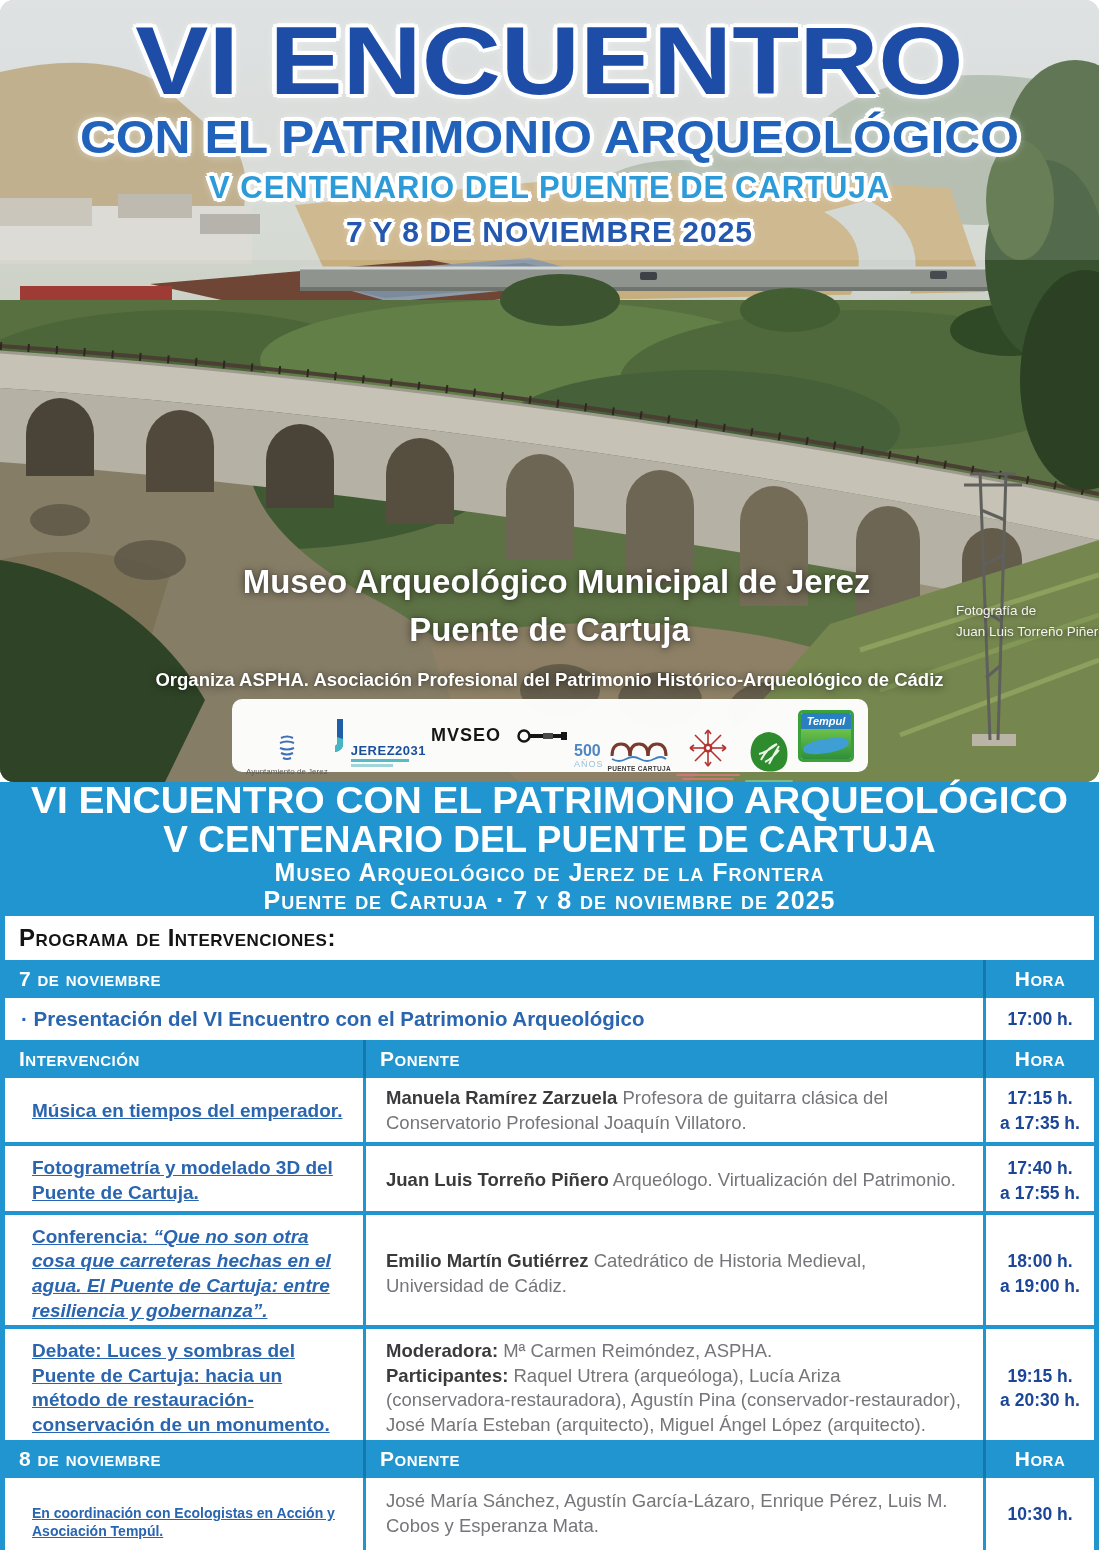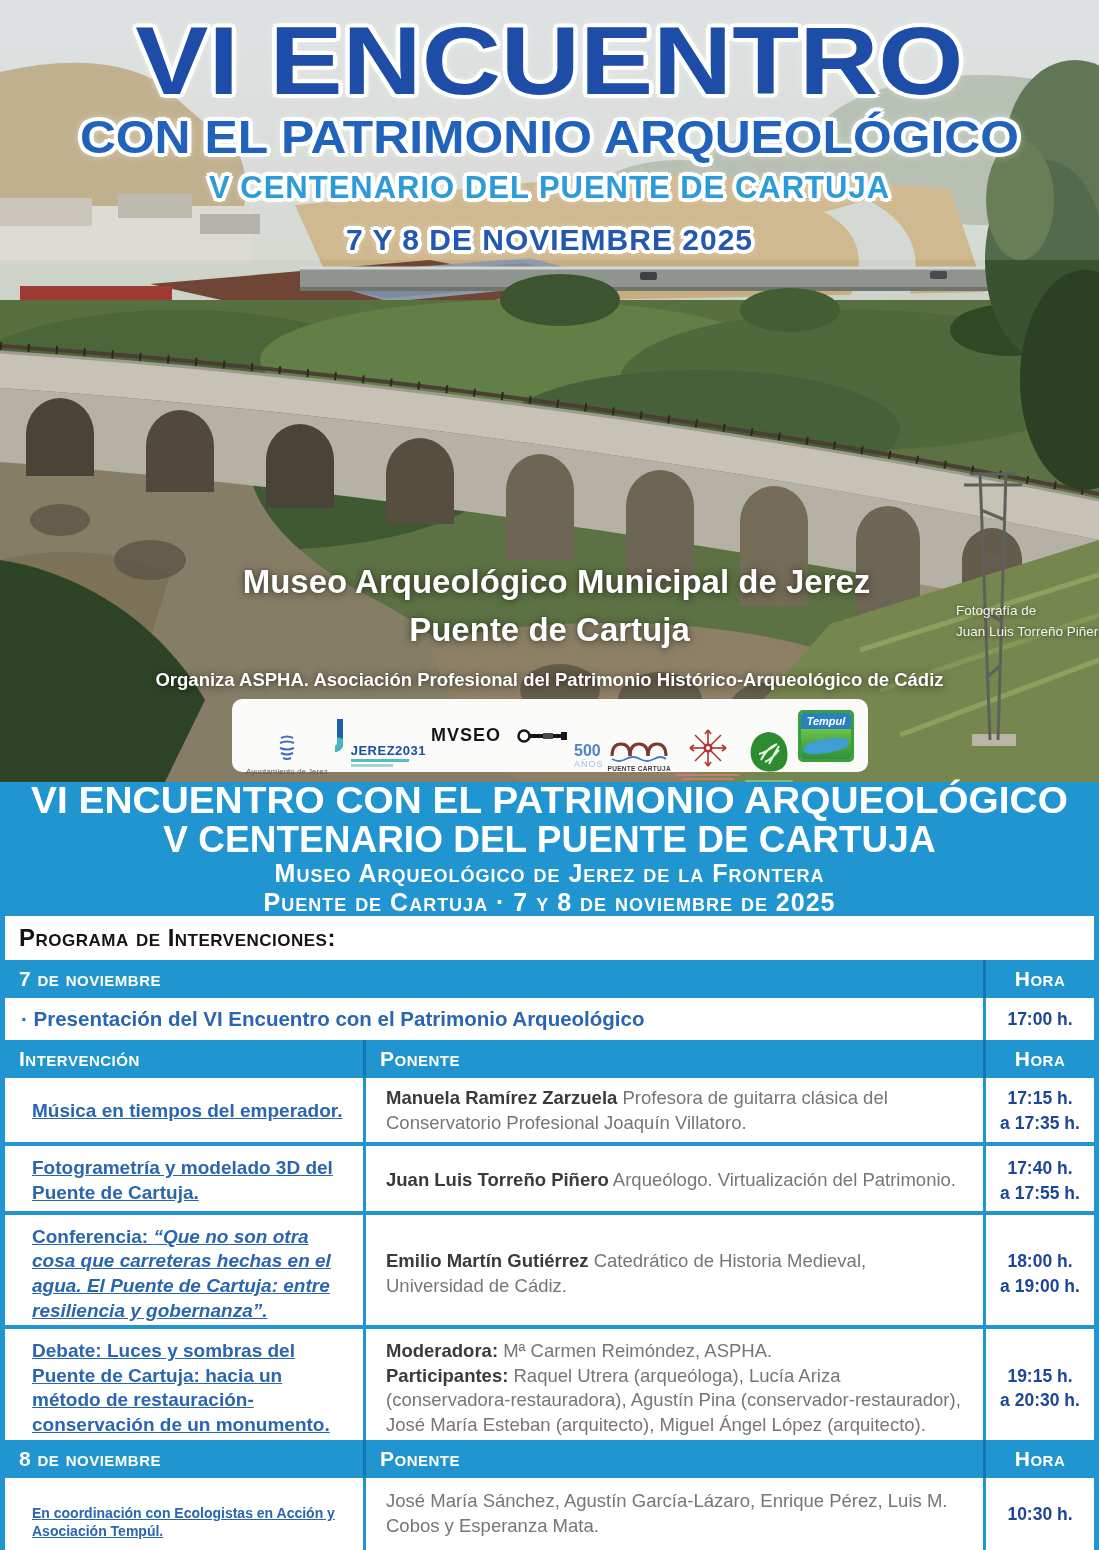--- a/index.html
+++ b/index.html
@@ -13,29 +13,29 @@
     --title4:#2457ae;
     --name-dark:#3a3a3c;
     --desc-gray:#76767a;
   }
   *{margin:0;padding:0;box-sizing:border-box;}
   html,body{width:1099px;}
   body{font-family:"Liberation Sans",sans-serif;background:#fff;}
   .poster{position:relative;width:1099px;height:1550px;overflow:hidden;background:#fff;}
 
   
-  .photo{position:relative;width:1099px;height:782px;overflow:hidden;background:#cdd2c8;}
+  .photo{position:relative;width:1099px;height:782px;overflow:hidden;background:#cdd2c8;border-radius:14px;}
   .photo svg.scene{position:absolute;inset:0;width:100%;height:100%;display:block;}
 
   .title-block{position:absolute;top:0;left:0;width:100%;text-align:center;}
   .t-outline{text-shadow:-3px -3px 0 #fff,3px -3px 0 #fff,-3px 3px 0 #fff,3px 3px 0 #fff,0 -4px 0 #fff,0 4px 0 #fff,-4px 0 0 #fff,4px 0 0 #fff,0 0 10px #fff;}
   .t1{margin-top:12px;font-size:97px;line-height:1.0;font-weight:bold;color:var(--title-royal);transform:scaleX(1.13);transform-origin:center;letter-spacing:0px;}
   .t2{margin-top:4px;font-size:47px;line-height:1.0;font-weight:bold;color:var(--title2);transform:scaleX(1.06);transform-origin:center;}
   .t3{margin-top:12px;font-size:31px;line-height:1.0;font-weight:bold;color:var(--title3);letter-spacing:1px;}
-  .t4{margin-top:22px;font-size:30px;line-height:1.0;font-weight:bold;color:var(--title4);letter-spacing:1px;}
+  .t4{margin-top:14px;font-size:30px;line-height:1.0;font-weight:bold;color:var(--title4);letter-spacing:1px;}
 
   .caption-block{position:absolute;top:563px;left:0;width:100%;text-align:center;color:#fff;}
   .cap-shadow{text-shadow:0 1px 8px rgba(0,0,0,.55),0 0 2px rgba(0,0,0,.35);}
   .cap1{font-size:33px;font-weight:bold;padding-left:14px;}
   .cap2{font-size:33px;font-weight:bold;margin-top:10px;}
   .cap-org{font-size:18.5px;font-weight:bold;margin-top:20px;}
 
   .credit{position:absolute;top:601px;left:956px;width:220px;color:#f2f2ee;font-size:13.5px;line-height:1.55;text-shadow:0 1px 4px rgba(0,0,0,.5);}
 
   
@@ -53,21 +53,21 @@
   .cinco-sub{font-size:6.5px;font-weight:bold;color:#3c3c3c;letter-spacing:.3px;margin-top:1px;white-space:nowrap;}
   .aspha-bars{display:flex;flex-direction:column;align-items:center;gap:2px;margin-top:2px;}
   .aspha-bar{height:2px;background:#c97a74;border-radius:1px;}
   .eco-bar{height:2px;background:#7fba7f;border-radius:1px;margin-top:2px;}
   .tempul-box{width:56px;height:52px;border:3px solid #3aa13a;border-radius:5px;overflow:hidden;display:flex;flex-direction:column;}
   .tempul-top{background:#2a7fc1;color:#fff;font-weight:bold;font-style:italic;font-size:11px;text-align:center;line-height:16px;height:16px;}
   .tempul-bottom{flex:1;position:relative;background:linear-gradient(180deg,#6cc24a,#2f8f3a);}
   .tempul-wave{position:absolute;left:2px;right:2px;top:10px;height:14px;background:#3f9fd4;border-radius:50% 40% 50% 40%;transform:rotate(-8deg);}
 
   
-  .banner{width:1099px;height:134px;background:var(--band-blue);color:#fff;text-align:center;display:flex;flex-direction:column;justify-content:space-between;gap:1px;}
+  .banner{width:1099px;height:134px;background:var(--band-blue);color:#fff;text-align:center;display:flex;flex-direction:column;justify-content:flex-start;gap:1px;}
   .b1{font-size:37px;font-weight:bold;line-height:1.02;transform:scaleX(1.05);transform-origin:center;}
   .b2{font-size:37px;font-weight:bold;line-height:1.02;}
   .b3{font-size:25px;font-weight:bold;font-variant:small-caps;letter-spacing:1px;line-height:1.08;}
   .b4{font-size:25px;font-weight:bold;font-variant:small-caps;letter-spacing:1px;line-height:1.08;}
 
   
   .prog{width:1099px;height:634px;border-left:5px solid var(--band-blue);border-right:5px solid var(--band-blue);display:flex;flex-direction:column;background:#fff;}
   .prog-title{min-height:44px;display:flex;align-items:center;padding-left:14px;font-size:24px;font-weight:bold;font-variant:small-caps;color:#141414;letter-spacing:.5px;}
   .row{display:grid;grid-template-columns:358px 1fr 111px;}
   .row-head{background:var(--band-blue);color:#fff;min-height:38px;}

